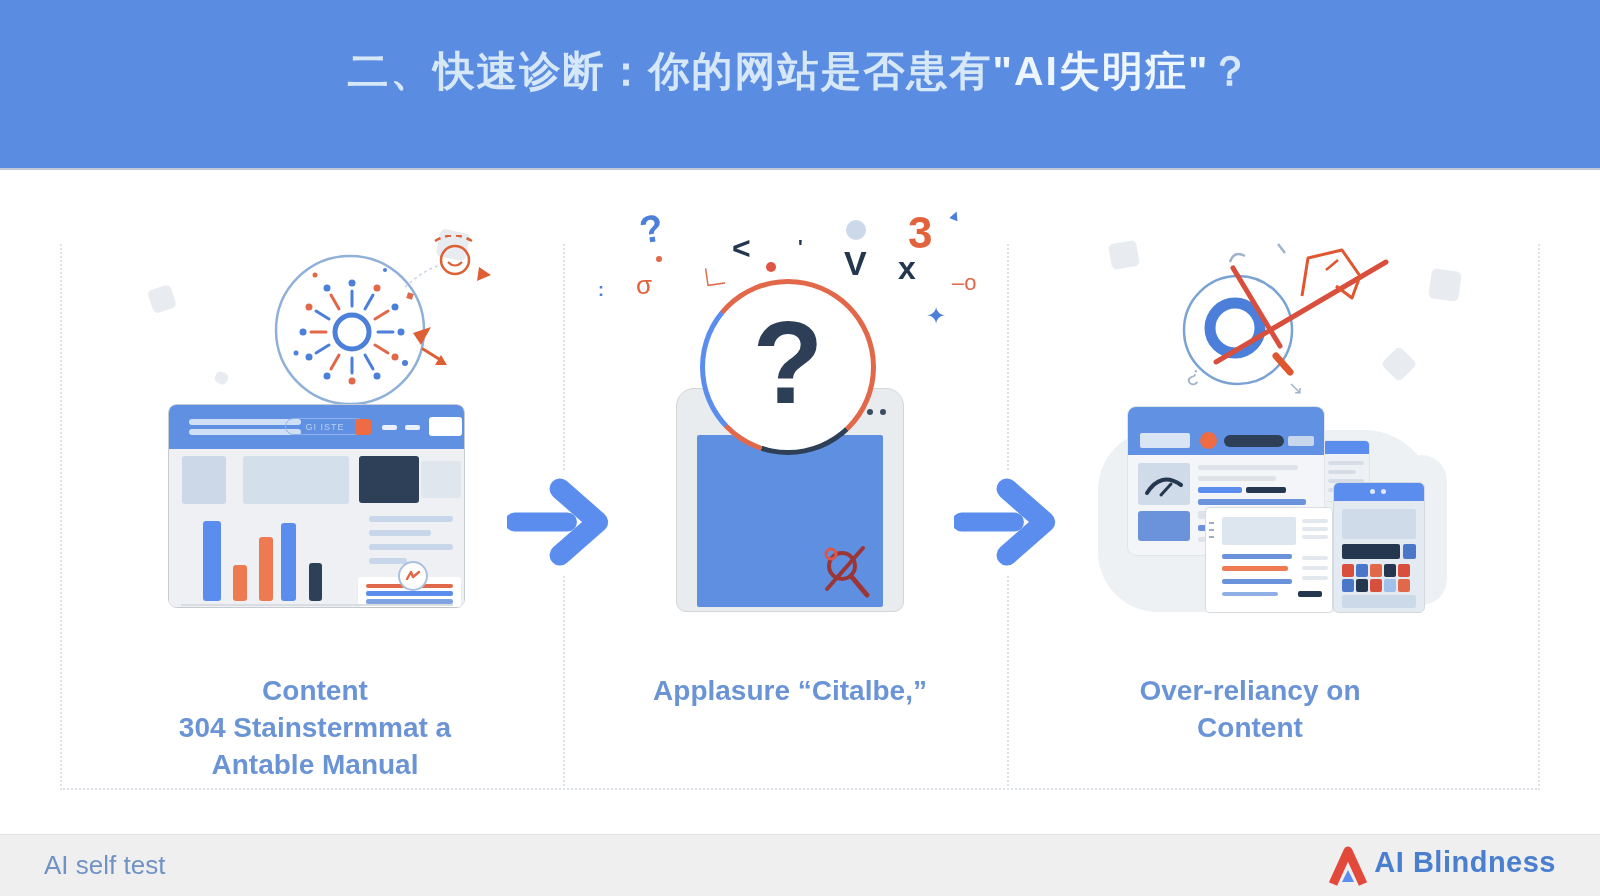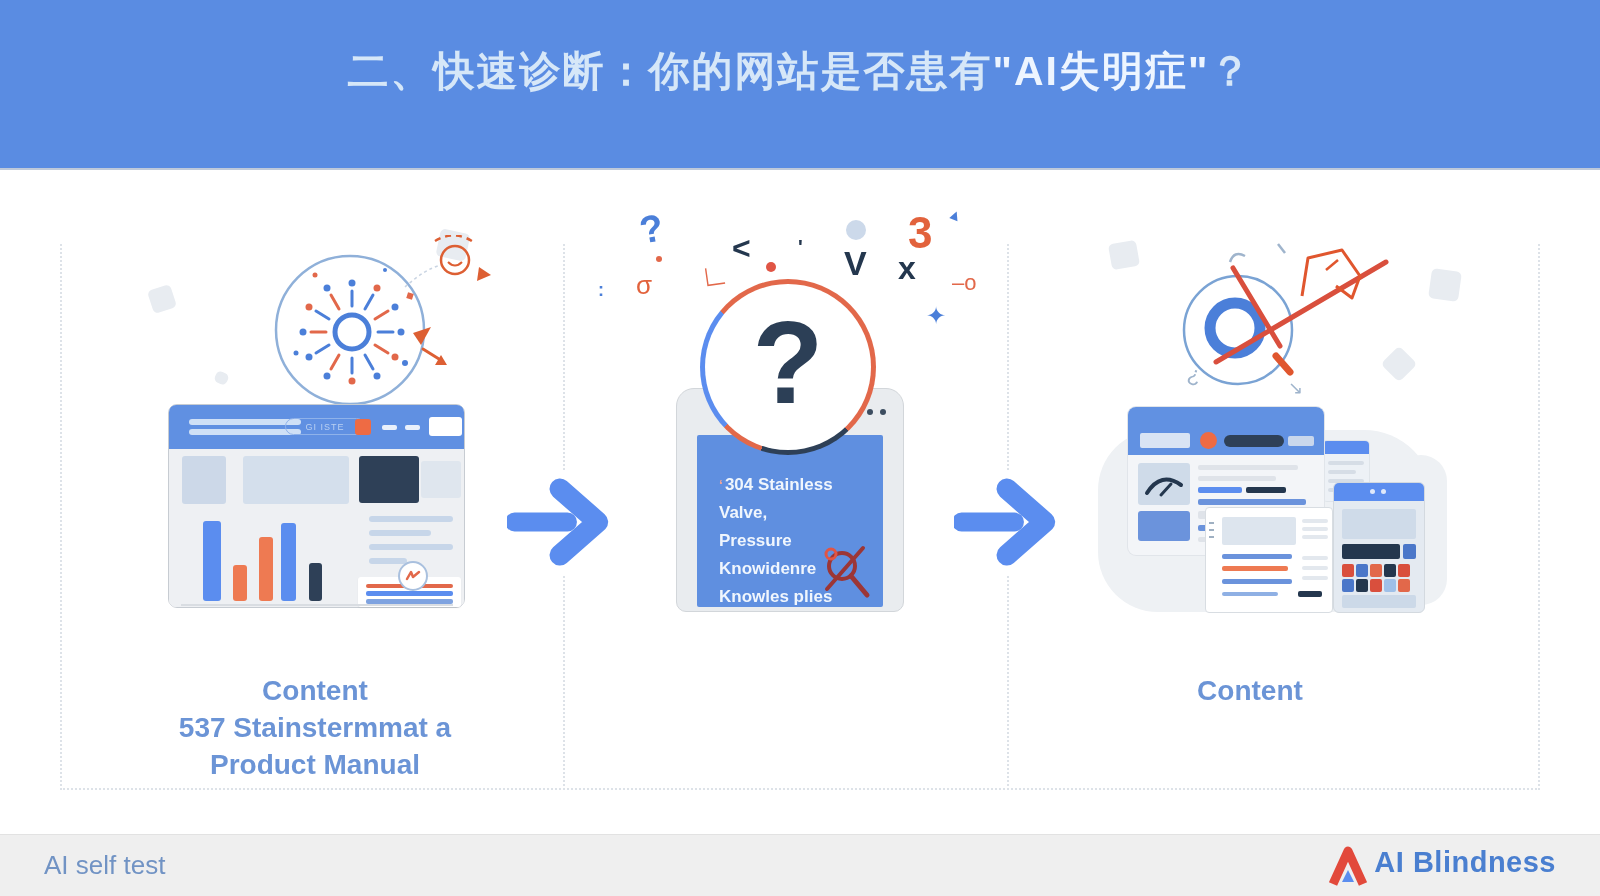--- a/index.html
+++ b/index.html
@@ -270,22 +270,22 @@
         <svg width="18" height="16" viewBox="0 0 18 16">
             <path d="M3,11 L7,4 L9,9 L15,4" fill="none" stroke="#e2684a" stroke-width="2.5" stroke-linecap="round" stroke-linejoin="round"></path>
           </svg>
       </div>
       <div class="bline"></div>
     </div>
   </div>
 
   <p class="caption cap1">
     <span>Content</span>
-    <span>537 Stainstermmat a</span>
-    <span>Product Manual</span>
+    <span>304 Stainstermmat a</span>
+    <span>Antable Manual</span>
   </p>
 
   <div class="arrow arrow1">
     <svg width="104" height="92" viewBox="0 0 110 94">
       <path d="M8,47 H64" stroke="#5b8def" stroke-width="20" stroke-linecap="round" fill="none"></path>
       <polyline points="56,12 96,47 56,82" stroke="#5b8def" stroke-width="22" stroke-linecap="round" stroke-linejoin="round" fill="none"></polyline>
     </svg>
   </div>
 
   <span class="sc scq">?</span>
@@ -302,41 +302,37 @@
   <span class="sc sccol">:</span>
   <span class="sc scdo">–o</span>
   <span class="sc scsp">✦</span>
   <span class="sc sctri">▲</span>
 
   <div class="tablet">
     <div class="tdot-red"></div>
     <div class="tdot td1"></div>
     <div class="tdot td2"></div>
     <div class="tscreen">
-      <div class="ttext">
-        <div><span class="tk">ʻ</span><span>304 Stainless Valve,</span></div>
-        <div>Pressure Knowidenre</div>
-        <div>Knowles plies</div>
-      </div>
       <svg class="nosearch" width="62" height="62" viewBox="0 0 62 62">
         <circle cx="25" cy="23" r="13" fill="none" stroke="#9c3636" stroke-width="4"></circle>
         <line x1="34" y1="33" x2="50" y2="52" stroke="#9c3636" stroke-width="5" stroke-linecap="round"></line>
         <line x1="46" y1="5" x2="10" y2="46" stroke="#9c3636" stroke-width="4" stroke-linecap="round"></line>
         <circle cx="14" cy="11" r="5" fill="none" stroke="#e05545" stroke-width="3"></circle>
       </svg>
     </div>
   </div>
 
   <div class="qcircle">
     <div class="qinner">
       <span class="qmark">?</span>
     </div>
   </div>
 
   <p class="caption cap2">
+    <span>Applasure “Citalbe,”</span>
   </p>
 
   <div class="arrow arrow2">
     <svg width="104" height="92" viewBox="0 0 110 94">
       <path d="M8,47 H64" stroke="#5b8def" stroke-width="20" stroke-linecap="round" fill="none"></path>
       <polyline points="56,12 96,47 56,82" stroke="#5b8def" stroke-width="22" stroke-linecap="round" stroke-linejoin="round" fill="none"></polyline>
     </svg>
   </div>
 
   <svg class="p3doodle" width="280" height="160" viewBox="0 0 280 160">
@@ -429,20 +425,21 @@
       <i style="background:#4b77c9"></i>
         <i style="background:#24374e"></i>
         <i style="background:#d94f3d"></i>
         <i style="background:#9fc0e8"></i>
         <i style="background:#e2684a"></i>
     </div>
     <div class="pblock2"></div>
   </div>
 
   <p class="caption cap3">
+    <span>Over-reliancy on</span>
     <span>Content</span>
   </p>
 
   <footer class="footer">
     <span class="ftext">AI self test</span>
     <div class="brand">
       <svg width="44" height="40" viewBox="0 0 44 40">
         <path d="M7,38 L22,5 L37,38" fill="none" stroke="#e2493b" stroke-width="9" stroke-linejoin="round" stroke-linecap="butt"></path>
         <polygon points="22,24 28,36 16,36" fill="#5b8def"></polygon>
       </svg>

